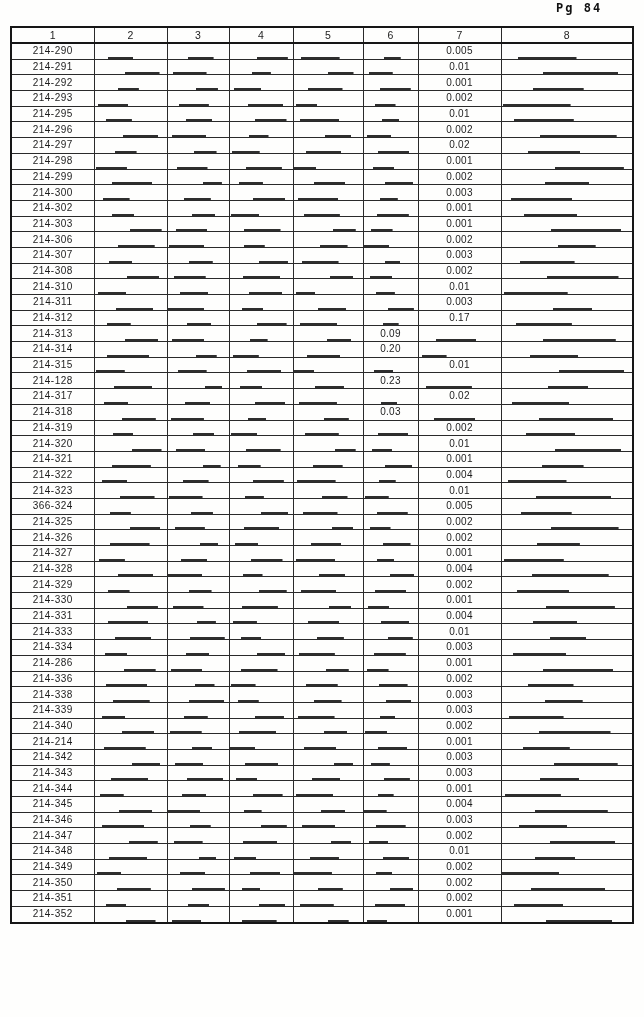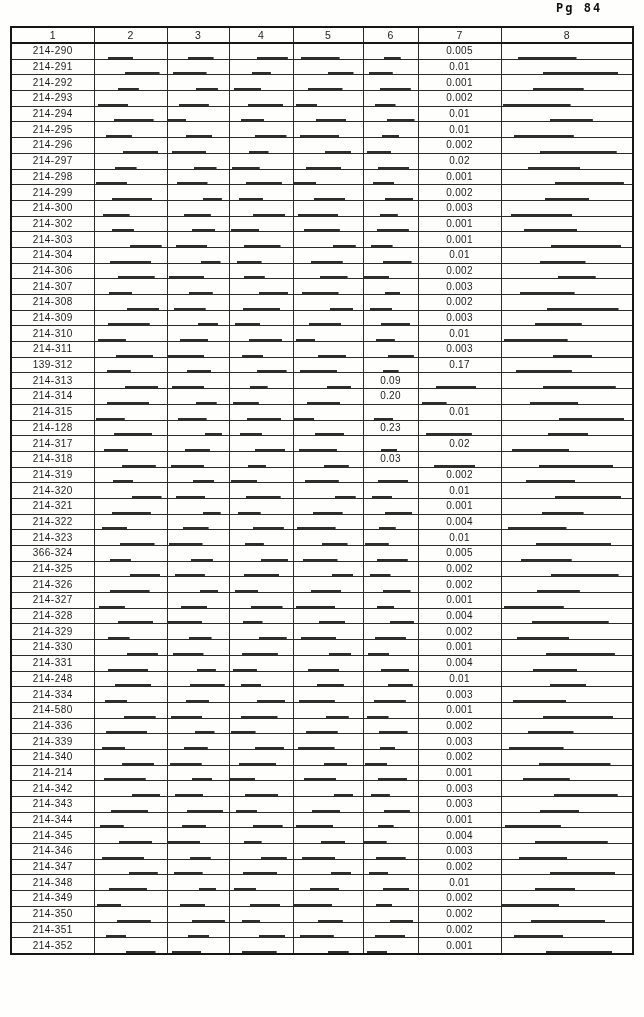--- a/index.html
+++ b/index.html
@@ -133,30 +133,20 @@
           <td class="id-cell">214-293</td>
           <td class="art" style="--off: 8%; --w: 42%;"></td>
           <td class="art" style="--off: 37%; --w: 49%;"></td>
           <td class="art" style="--off: 66%; --w: 56%;"></td>
           <td class="art" style="--off: 5%; --w: 31%;"></td>
           <td class="art" style="--off: 34%; --w: 38%;"></td>
           <td class="val-cell">0.002</td>
           <td class="art" style="--off: 2%; --w: 52%;"></td>
         </tr>
         <tr>
-          <td class="id-cell">214-294</td>
-          <td class="art" style="--off: 61%; --w: 55%;"></td>
-          <td class="art" style="--off: 0%; --w: 30%;"></td>
-          <td class="art" style="--off: 29%; --w: 37%;"></td>
-          <td class="art" style="--off: 58%; --w: 44%;"></td>
-          <td class="art" style="--off: 87%; --w: 51%;"></td>
-          <td class="val-cell">0.01</td>
-          <td class="art" style="--off: 55%; --w: 33%;"></td>
-        </tr>
-        <tr>
           <td class="id-cell">214-295</td>
           <td class="art" style="--off: 24%; --w: 36%;"></td>
           <td class="art" style="--off: 53%; --w: 43%;"></td>
           <td class="art" style="--off: 82%; --w: 50%;"></td>
           <td class="art" style="--off: 21%; --w: 57%;"></td>
           <td class="art" style="--off: 50%; --w: 32%;"></td>
           <td class="val-cell">0.01</td>
           <td class="art" style="--off: 18%; --w: 46%;"></td>
         </tr>
         <tr>
@@ -223,30 +213,20 @@
           <td class="id-cell">214-303</td>
           <td class="art" style="--off: 88%; --w: 44%;"></td>
           <td class="art" style="--off: 27%; --w: 51%;"></td>
           <td class="art" style="--off: 56%; --w: 58%;"></td>
           <td class="art" style="--off: 85%; --w: 33%;"></td>
           <td class="art" style="--off: 24%; --w: 40%;"></td>
           <td class="val-cell">0.001</td>
           <td class="art" style="--off: 82%; --w: 54%;"></td>
         </tr>
         <tr>
-          <td class="id-cell">214-304</td>
-          <td class="art" style="--off: 51%; --w: 57%;"></td>
-          <td class="art" style="--off: 80%; --w: 32%;"></td>
-          <td class="art" style="--off: 19%; --w: 39%;"></td>
-          <td class="art" style="--off: 48%; --w: 46%;"></td>
-          <td class="art" style="--off: 77%; --w: 53%;"></td>
-          <td class="val-cell">0.01</td>
-          <td class="art" style="--off: 45%; --w: 35%;"></td>
-        </tr>
-        <tr>
           <td class="id-cell">214-306</td>
           <td class="art" style="--off: 67%; --w: 51%;"></td>
           <td class="art" style="--off: 6%; --w: 58%;"></td>
           <td class="art" style="--off: 35%; --w: 33%;"></td>
           <td class="art" style="--off: 64%; --w: 40%;"></td>
           <td class="art" style="--off: 3%; --w: 47%;"></td>
           <td class="val-cell">0.002</td>
           <td class="art" style="--off: 61%; --w: 29%;"></td>
         </tr>
         <tr>
@@ -263,51 +243,41 @@
           <td class="id-cell">214-308</td>
           <td class="art" style="--off: 83%; --w: 45%;"></td>
           <td class="art" style="--off: 22%; --w: 52%;"></td>
           <td class="art" style="--off: 51%; --w: 59%;"></td>
           <td class="art" style="--off: 80%; --w: 34%;"></td>
           <td class="art" style="--off: 19%; --w: 41%;"></td>
           <td class="val-cell">0.002</td>
           <td class="art" style="--off: 77%; --w: 55%;"></td>
         </tr>
         <tr>
-          <td class="id-cell">214-309</td>
-          <td class="art" style="--off: 46%; --w: 58%;"></td>
-          <td class="art" style="--off: 75%; --w: 33%;"></td>
-          <td class="art" style="--off: 14%; --w: 40%;"></td>
-          <td class="art" style="--off: 43%; --w: 47%;"></td>
-          <td class="art" style="--off: 72%; --w: 54%;"></td>
-          <td class="val-cell">0.003</td>
-          <td class="art" style="--off: 40%; --w: 36%;"></td>
-        </tr>
-        <tr>
           <td class="id-cell">214-310</td>
           <td class="art" style="--off: 9%; --w: 39%;"></td>
           <td class="art" style="--off: 38%; --w: 46%;"></td>
           <td class="art" style="--off: 67%; --w: 53%;"></td>
           <td class="art" style="--off: 6%; --w: 28%;"></td>
           <td class="art" style="--off: 35%; --w: 35%;"></td>
           <td class="val-cell">0.01</td>
           <td class="art" style="--off: 3%; --w: 49%;"></td>
         </tr>
         <tr>
           <td class="id-cell">214-311</td>
           <td class="art" style="--off: 62%; --w: 52%;"></td>
           <td class="art" style="--off: 1%; --w: 59%;"></td>
           <td class="art" style="--off: 30%; --w: 34%;"></td>
           <td class="art" style="--off: 59%; --w: 41%;"></td>
           <td class="art" style="--off: 88%; --w: 48%;"></td>
           <td class="val-cell">0.003</td>
           <td class="art" style="--off: 56%; --w: 30%;"></td>
         </tr>
         <tr>
-          <td class="id-cell">139-312</td>
+          <td class="id-cell">214-312</td>
           <td class="art" style="--off: 25%; --w: 33%;"></td>
           <td class="art" style="--off: 54%; --w: 40%;"></td>
           <td class="art" style="--off: 83%; --w: 47%;"></td>
           <td class="art" style="--off: 22%; --w: 54%;"></td>
           <td class="art" style="--off: 51%; --w: 29%;"></td>
           <td class="val-cell">0.17</td>
           <td class="art" style="--off: 19%; --w: 43%;"></td>
         </tr>
         <tr>
           <td class="id-cell">214-313</td>
@@ -493,58 +463,68 @@
           <td class="id-cell">214-331</td>
           <td class="art" style="--off: 42%; --w: 56%;"></td>
           <td class="art" style="--off: 71%; --w: 31%;"></td>
           <td class="art" style="--off: 10%; --w: 38%;"></td>
           <td class="art" style="--off: 39%; --w: 45%;"></td>
           <td class="art" style="--off: 68%; --w: 52%;"></td>
           <td class="val-cell">0.004</td>
           <td class="art" style="--off: 36%; --w: 34%;"></td>
         </tr>
         <tr>
-          <td class="id-cell">214-248</td>
+          <td class="id-cell">214-333</td>
           <td class="art" style="--off: 58%; --w: 50%;"></td>
           <td class="art" style="--off: 87%; --w: 57%;"></td>
           <td class="art" style="--off: 26%; --w: 32%;"></td>
           <td class="art" style="--off: 55%; --w: 39%;"></td>
           <td class="art" style="--off: 84%; --w: 46%;"></td>
           <td class="val-cell">0.01</td>
           <td class="art" style="--off: 52%; --w: 28%;"></td>
         </tr>
         <tr>
           <td class="id-cell">214-334</td>
           <td class="art" style="--off: 21%; --w: 31%;"></td>
           <td class="art" style="--off: 50%; --w: 38%;"></td>
           <td class="art" style="--off: 79%; --w: 45%;"></td>
           <td class="art" style="--off: 18%; --w: 52%;"></td>
           <td class="art" style="--off: 47%; --w: 59%;"></td>
           <td class="val-cell">0.003</td>
           <td class="art" style="--off: 15%; --w: 41%;"></td>
         </tr>
         <tr>
-          <td class="id-cell">214-580</td>
+          <td class="id-cell">214-286</td>
           <td class="art" style="--off: 74%; --w: 44%;"></td>
           <td class="art" style="--off: 13%; --w: 51%;"></td>
           <td class="art" style="--off: 42%; --w: 58%;"></td>
           <td class="art" style="--off: 71%; --w: 33%;"></td>
           <td class="art" style="--off: 10%; --w: 40%;"></td>
           <td class="val-cell">0.001</td>
           <td class="art" style="--off: 68%; --w: 54%;"></td>
         </tr>
         <tr>
           <td class="id-cell">214-336</td>
           <td class="art" style="--off: 37%; --w: 57%;"></td>
           <td class="art" style="--off: 66%; --w: 32%;"></td>
           <td class="art" style="--off: 5%; --w: 39%;"></td>
           <td class="art" style="--off: 34%; --w: 46%;"></td>
           <td class="art" style="--off: 63%; --w: 53%;"></td>
           <td class="val-cell">0.002</td>
           <td class="art" style="--off: 31%; --w: 35%;"></td>
+        </tr>
+        <tr>
+          <td class="id-cell">214-338</td>
+          <td class="art" style="--off: 53%; --w: 51%;"></td>
+          <td class="art" style="--off: 82%; --w: 58%;"></td>
+          <td class="art" style="--off: 21%; --w: 33%;"></td>
+          <td class="art" style="--off: 50%; --w: 40%;"></td>
+          <td class="art" style="--off: 79%; --w: 47%;"></td>
+          <td class="val-cell">0.003</td>
+          <td class="art" style="--off: 47%; --w: 29%;"></td>
         </tr>
         <tr>
           <td class="id-cell">214-339</td>
           <td class="art" style="--off: 16%; --w: 32%;"></td>
           <td class="art" style="--off: 45%; --w: 39%;"></td>
           <td class="art" style="--off: 74%; --w: 46%;"></td>
           <td class="art" style="--off: 13%; --w: 53%;"></td>
           <td class="art" style="--off: 42%; --w: 28%;"></td>
           <td class="val-cell">0.003</td>
           <td class="art" style="--off: 10%; --w: 42%;"></td>

